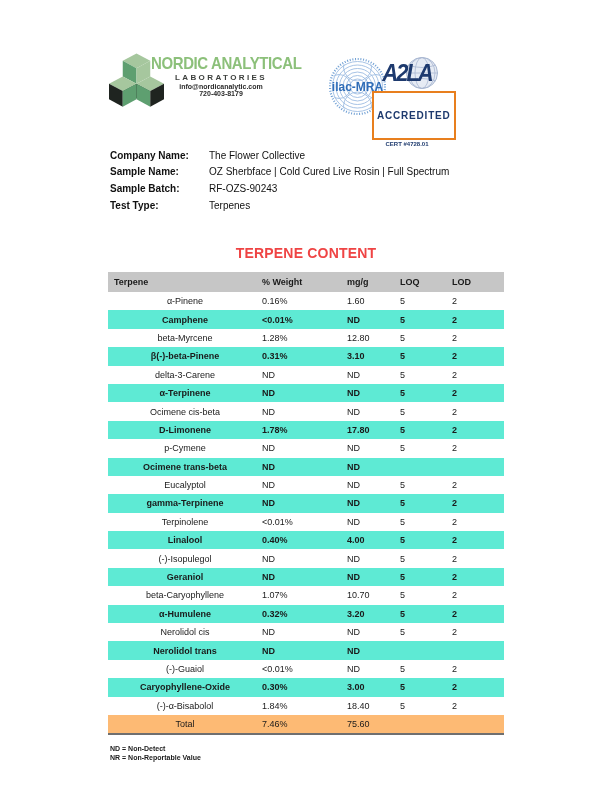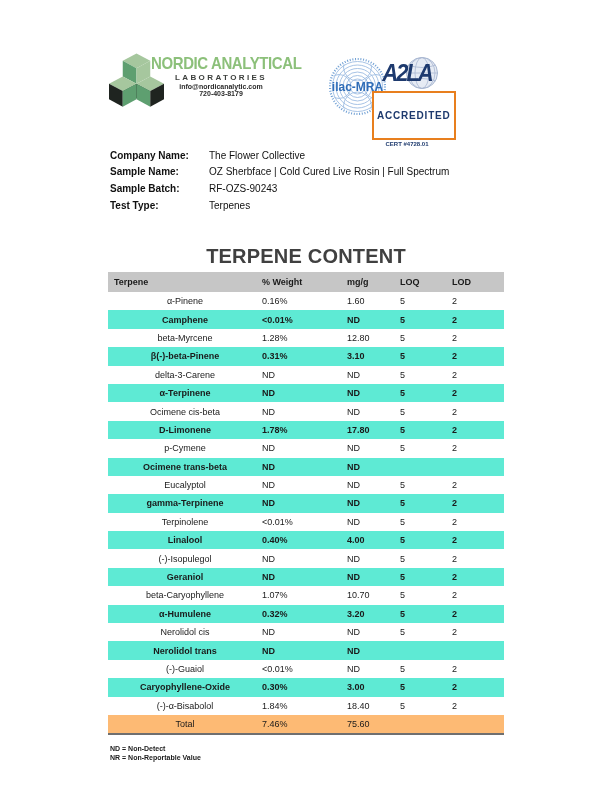--- a/index.html
+++ b/index.html
@@ -40,21 +40,21 @@
 
   
   .info { position:absolute; left:110px; top:147px; }
   .info-row { display:grid; grid-template-columns:92px auto; height:16.6px; align-items:center; font-size:10px;gap:7px; }
   .info-label { font-weight:700; }
   .info-value { white-space:nowrap; }
 
   
   .title {
     position:absolute; left:0; top:245px; width:612px; text-align:center;
-    font-size:20px; font-weight:700; letter-spacing:0.2px; color:#404040;
+    font-size:14px; font-weight:700; letter-spacing:0.2px; color:#ef4444;
   }
 
   
   .table { position:absolute; left:108px; top:272px; width:396px; }
   .trow {
     display:grid; grid-template-columns:154px 85px 53px 52px 52px;
     align-items:center; height:18.4px; font-size:9px; color:#1a1a1a;
   }
   .thead { height:20px; font-weight:700; background:#c6c6c6; }
   .alt { background:#5eead4;font-weight:bold; }

